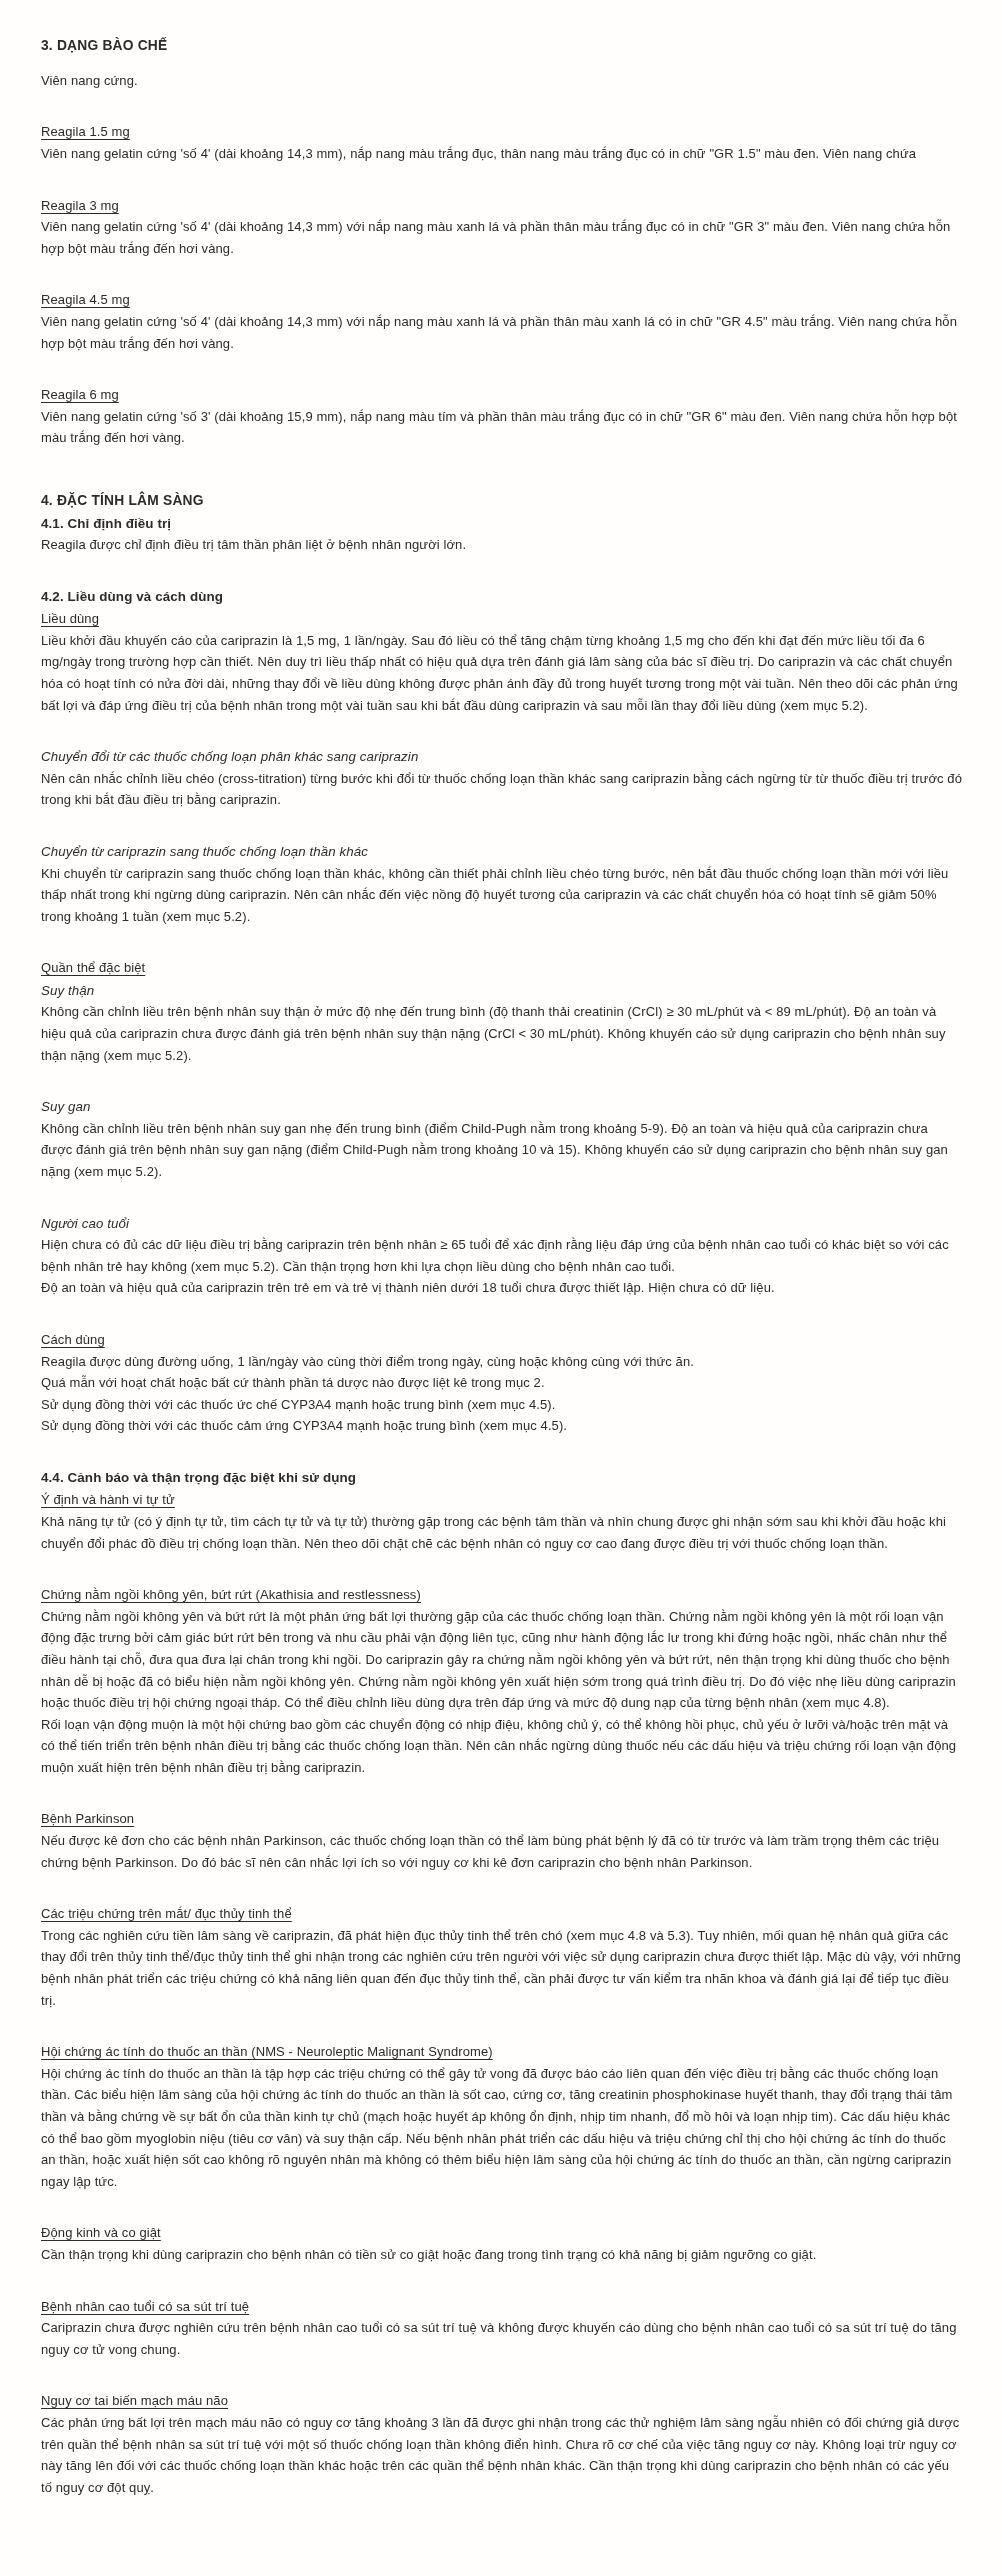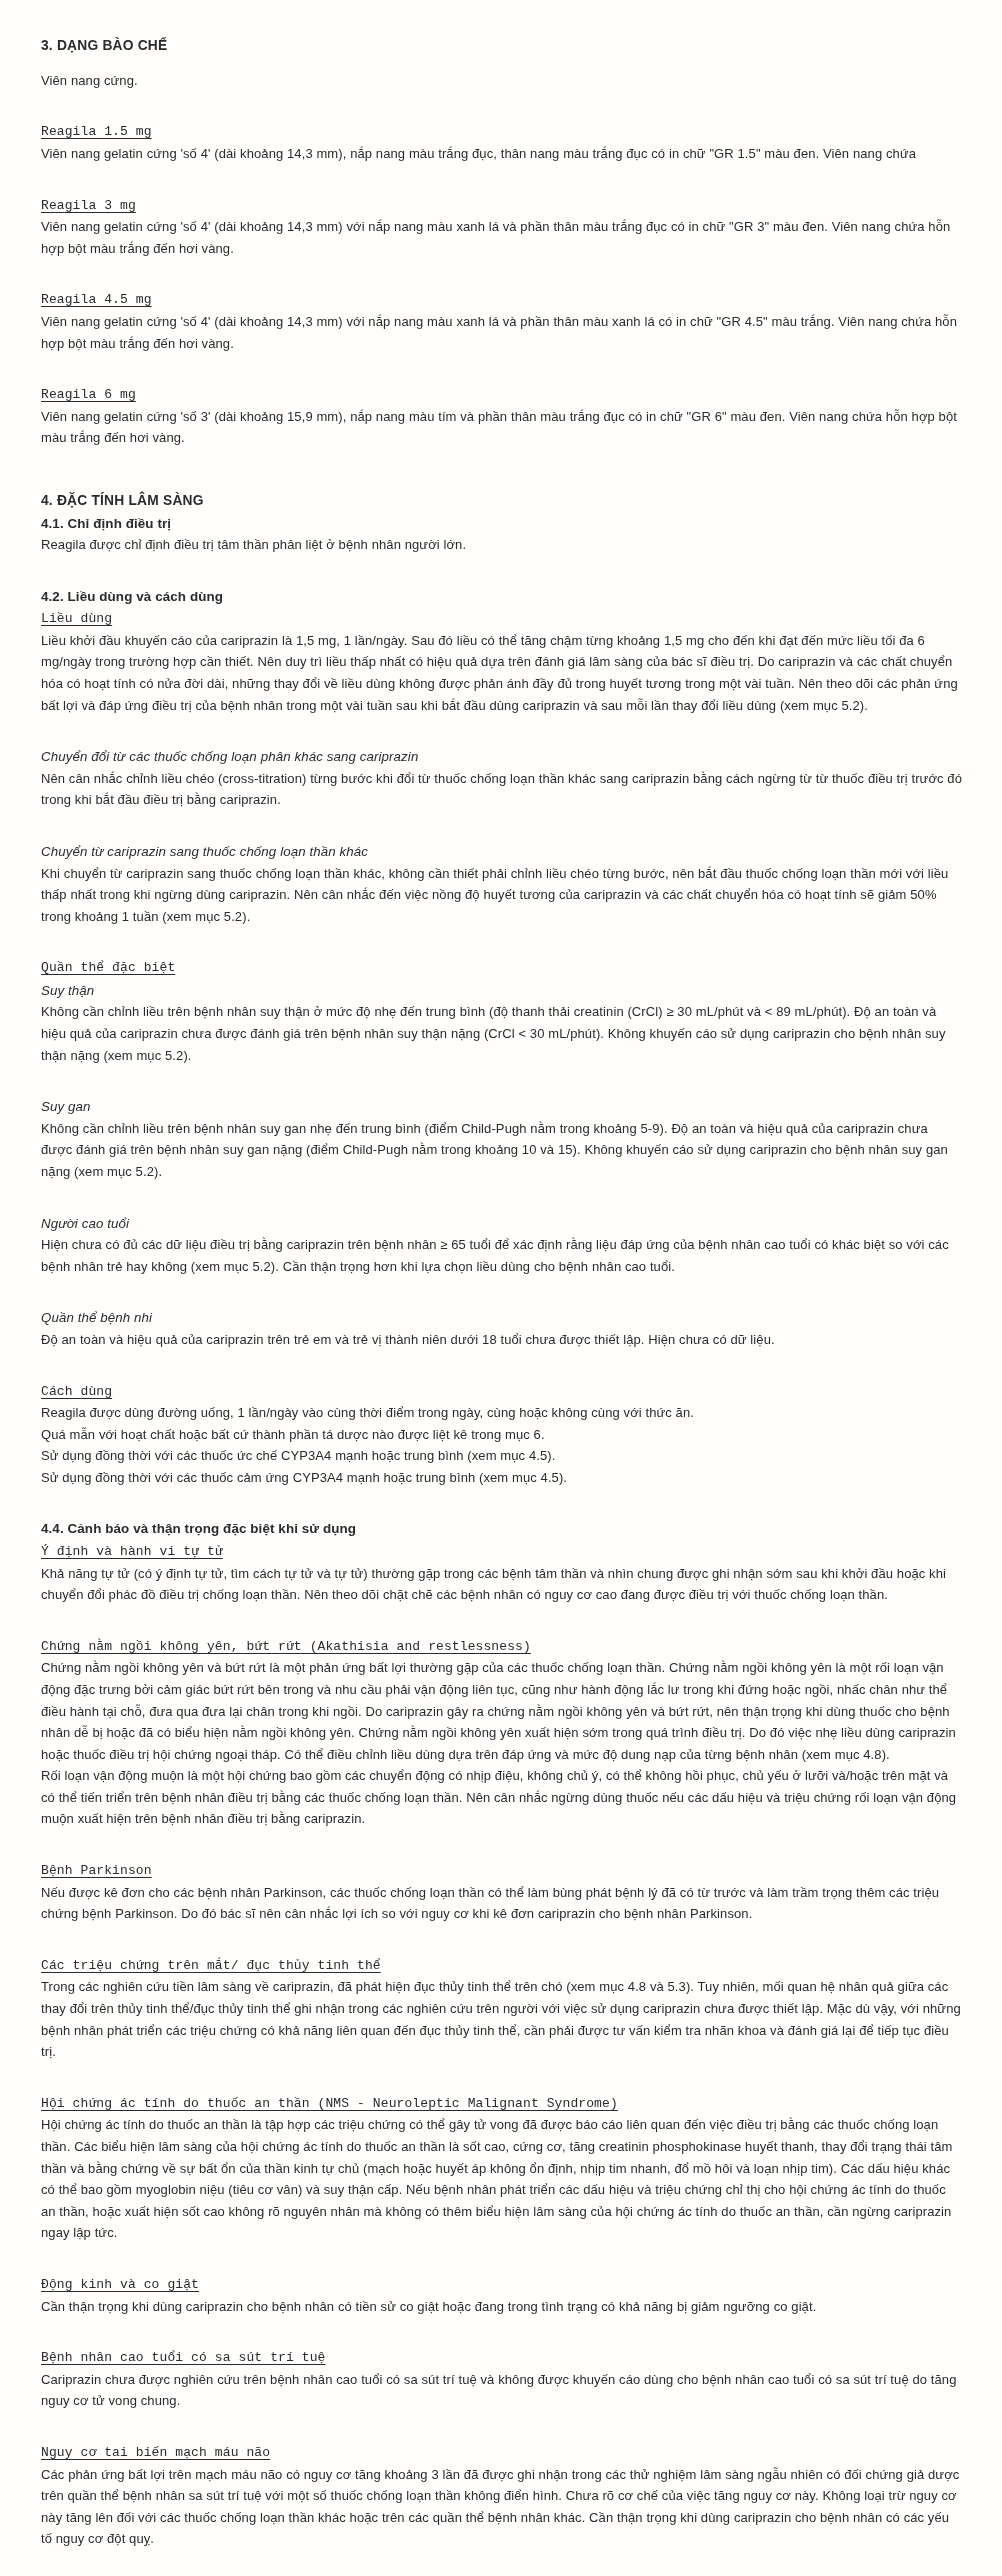--- a/index.html
+++ b/index.html
@@ -33,21 +33,20 @@
     font-size: 13.8px;
     letter-spacing: 0.2px;
   }
   .h-subsection {
     font-weight: 700;
     font-size: 13.4px;
   }
   .h-underline {
     text-decoration: underline;
     text-underline-offset: 2.7px;
-    font-family: Liberation Mono, monospace;
   }
   .h-italic {
     font-style: italic;
     font-size: 13.3px;
   }
   
   .h-section, .h-subsection, .h-underline, .h-italic, .h-bolditalic {
     margin-top: 30px;
   }
   
@@ -86,25 +85,24 @@
       <p class="blk para">Nên cân nhắc chỉnh liều chéo (cross-titration) từng bước khi đổi từ thuốc chống loạn thần khác sang cariprazin bằng cách ngừng từ từ thuốc điều trị trước đó trong khi bắt đầu điều trị bằng cariprazin.</p>
       <p class="blk h-italic">Chuyển từ cariprazin sang thuốc chống loạn thần khác</p>
       <p class="blk para">Khi chuyển từ cariprazin sang thuốc chống loạn thần khác, không cần thiết phải chỉnh liều chéo từng bước, nên bắt đầu thuốc chống loạn thần mới với liều thấp nhất trong khi ngừng dùng cariprazin. Nên cân nhắc đến việc nồng độ huyết tương của cariprazin và các chất chuyển hóa có hoạt tính sẽ giảm 50% trong khoảng 1 tuần (xem mục 5.2).</p>
       <p class="blk h-underline">Quần thể đặc biệt</p>
       <p class="blk h-italic">Suy thận</p>
       <p class="blk para">Không cần chỉnh liều trên bệnh nhân suy thận ở mức độ nhẹ đến trung bình (độ thanh thải creatinin (CrCl) ≥ 30 mL/phút và &lt; 89 mL/phút). Độ an toàn và hiệu quả của cariprazin chưa được đánh giá trên bệnh nhân suy thận nặng (CrCl &lt; 30 mL/phút). Không khuyến cáo sử dụng cariprazin cho bệnh nhân suy thận nặng (xem mục 5.2).</p>
       <p class="blk h-italic">Suy gan</p>
       <p class="blk para">Không cần chỉnh liều trên bệnh nhân suy gan nhẹ đến trung bình (điểm Child-Pugh nằm trong khoảng 5-9). Độ an toàn và hiệu quả của cariprazin chưa được đánh giá trên bệnh nhân suy gan nặng (điểm Child-Pugh nằm trong khoảng 10 và 15). Không khuyến cáo sử dụng cariprazin cho bệnh nhân suy gan nặng (xem mục 5.2).</p>
       <p class="blk h-italic">Người cao tuổi</p>
       <p class="blk para">Hiện chưa có đủ các dữ liệu điều trị bằng cariprazin trên bệnh nhân ≥ 65 tuổi để xác định rằng liệu đáp ứng của bệnh nhân cao tuổi có khác biệt so với các bệnh nhân trẻ hay không (xem mục 5.2). Cần thận trọng hơn khi lựa chọn liều dùng cho bệnh nhân cao tuổi.</p>
-      <p class="blk h-italic">Quần thể bệnh nhi</p>
       <p class="blk para">Độ an toàn và hiệu quả của cariprazin trên trẻ em và trẻ vị thành niên dưới 18 tuổi chưa được thiết lập. Hiện chưa có dữ liệu.</p>
       <p class="blk h-underline">Cách dùng</p>
       <p class="blk para">Reagila được dùng đường uống, 1 lần/ngày vào cùng thời điểm trong ngày, cùng hoặc không cùng với thức ăn.</p>
-      <p class="blk para">Quá mẫn với hoạt chất hoặc bất cứ thành phần tá dược nào được liệt kê trong mục 6.</p>
+      <p class="blk para">Quá mẫn với hoạt chất hoặc bất cứ thành phần tá dược nào được liệt kê trong mục 2.</p>
       <p class="blk para">Sử dụng đồng thời với các thuốc ức chế CYP3A4 mạnh hoặc trung bình (xem mục 4.5).</p>
       <p class="blk para">Sử dụng đồng thời với các thuốc cảm ứng CYP3A4 mạnh hoặc trung bình (xem mục 4.5).</p>
       <p class="blk h-subsection">4.4.  Cảnh báo và thận trọng đặc biệt khi sử dụng</p>
       <p class="blk h-underline">Ý định và hành vi tự tử</p>
       <p class="blk para">Khả năng tự tử (có ý định tự tử, tìm cách tự tử và tự tử) thường gặp trong các bệnh tâm thần và nhìn chung được ghi nhận sớm sau khi khởi đầu hoặc khi chuyển đổi phác đồ điều trị chống loạn thần. Nên theo dõi chặt chẽ các bệnh nhân có nguy cơ cao đang được điều trị với thuốc chống loạn thần.</p>
       <p class="blk h-underline">Chứng nằm ngồi không yên, bứt rứt (Akathisia and restlessness)</p>
       <p class="blk para">Chứng nằm ngồi không yên và bứt rứt là một phản ứng bất lợi thường gặp của các thuốc chống loạn thần. Chứng nằm ngồi không yên là một rối loạn vận động đặc trưng bởi cảm giác bứt rứt bên trong và nhu cầu phải vận động liên tục, cũng như hành động lắc lư trong khi đứng hoặc ngồi, nhấc chân như thể điều hành tại chỗ, đưa qua đưa lại chân trong khi ngồi. Do cariprazin gây ra chứng nằm ngồi không yên và bứt rứt, nên thận trọng khi dùng thuốc cho bệnh nhân dễ bị hoặc đã có biểu hiện nằm ngồi không yên. Chứng nằm ngồi không yên xuất hiện sớm trong quá trình điều trị. Do đó việc nhẹ liều dùng cariprazin hoặc thuốc điều trị hội chứng ngoại tháp. Có thể điều chỉnh liều dùng dựa trên đáp ứng và mức độ dung nạp của từng bệnh nhân (xem mục 4.8).</p>
       <p class="blk para">Rối loạn vận động muộn là một hội chứng bao gồm các chuyển động có nhịp điệu, không chủ ý, có thể không hồi phục, chủ yếu ở lưỡi và/hoặc trên mặt và có thể tiến triển trên bệnh nhân điều trị bằng các thuốc chống loạn thần. Nên cân nhắc ngừng dùng thuốc nếu các dấu hiệu và triệu chứng rối loạn vận động muộn xuất hiện trên bệnh nhân điều trị bằng cariprazin.</p>
       <p class="blk h-underline">Bệnh Parkinson</p>
       <p class="blk para">Nếu được kê đơn cho các bệnh nhân Parkinson, các thuốc chống loạn thần có thể làm bùng phát bệnh lý đã có từ trước và làm trầm trọng thêm các triệu chứng bệnh Parkinson. Do đó bác sĩ nên cân nhắc lợi ích so với nguy cơ khi kê đơn cariprazin cho bệnh nhân Parkinson.</p>

